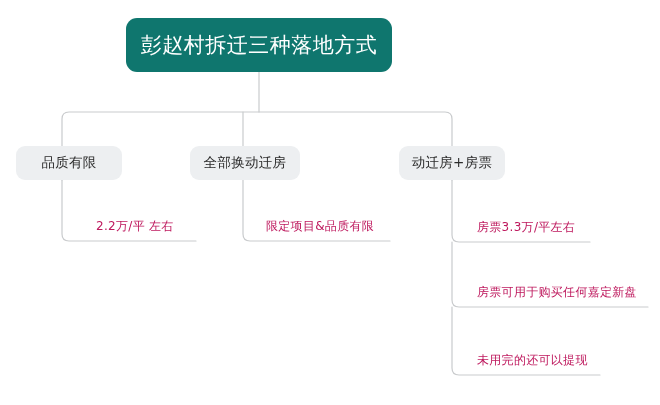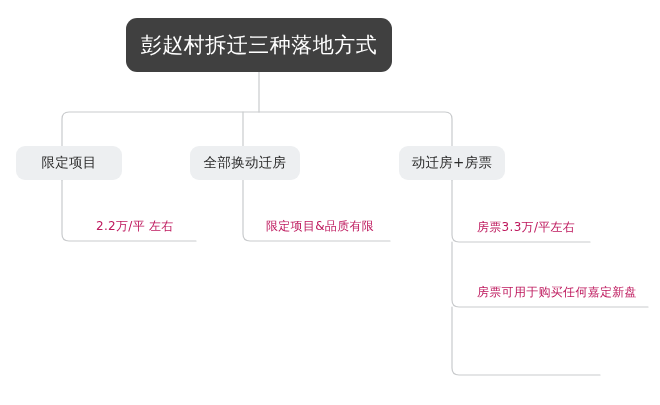--- a/index.html
+++ b/index.html
@@ -30,21 +30,21 @@
   }
   .node {
     position: absolute;
     display: flex;
     align-items: center;
     justify-content: center;
     box-sizing: border-box;
     white-space: nowrap;
   }
   .node-root {
-    background: #404040;
+    background: #0f766e;
     color: #ffffff;
     border-radius: 11px;
     font-size: 21px;
     letter-spacing: 0.5px;
   }
   .node-branch {
     background: #edeff1;
     color: #2b2b2b;
     border-radius: 9px;
     font-size: 13.5px;
@@ -79,33 +79,34 @@
       <path d="M452,242 L452,300 Q452,307 459,307 L648,307"></path>
       <path d="M452,307 L452,368 Q452,375 459,375 L600,375"></path>
     </g>
   </svg>
 
   <div class="node node-root" style="left:126px; top:18px; width:266px; height:54px;">
     <span>彭赵村拆迁三种落地方式</span>
   </div>
 
   <div class="node node-branch" style="left:16px; top:146px; width:106px; height:34px;">
-    <span>限定项目</span>
+    <span>品质有限</span>
   </div>
 
   <div class="node node-branch" style="left:190px; top:146px; width:110px; height:34px;">
     <span>全部换动迁房</span>
   </div>
 
   <div class="node node-branch" style="left:399px; top:146px; width:106px; height:34px;">
     <span>动迁房+房票</span>
   </div>
 
   <div class="leaf-label" style="left:96px; top:218px;">2.2万/平 左右</div>
 
   <div class="leaf-label" style="left:266px; top:218px;">限定项目&amp;品质有限</div>
 
   <div class="leaf-label" style="left:477px; top:219px;text-align:center;">房票3.3万/平左右</div>
 
   <div class="leaf-label" style="left:477px; top:284px;">房票可用于购买任何嘉定新盘</div>
 
+  <div class="leaf-label" style="left:477px; top:352px;">未用完的还可以提现</div>
 
 </div>
 
 </body></html>

